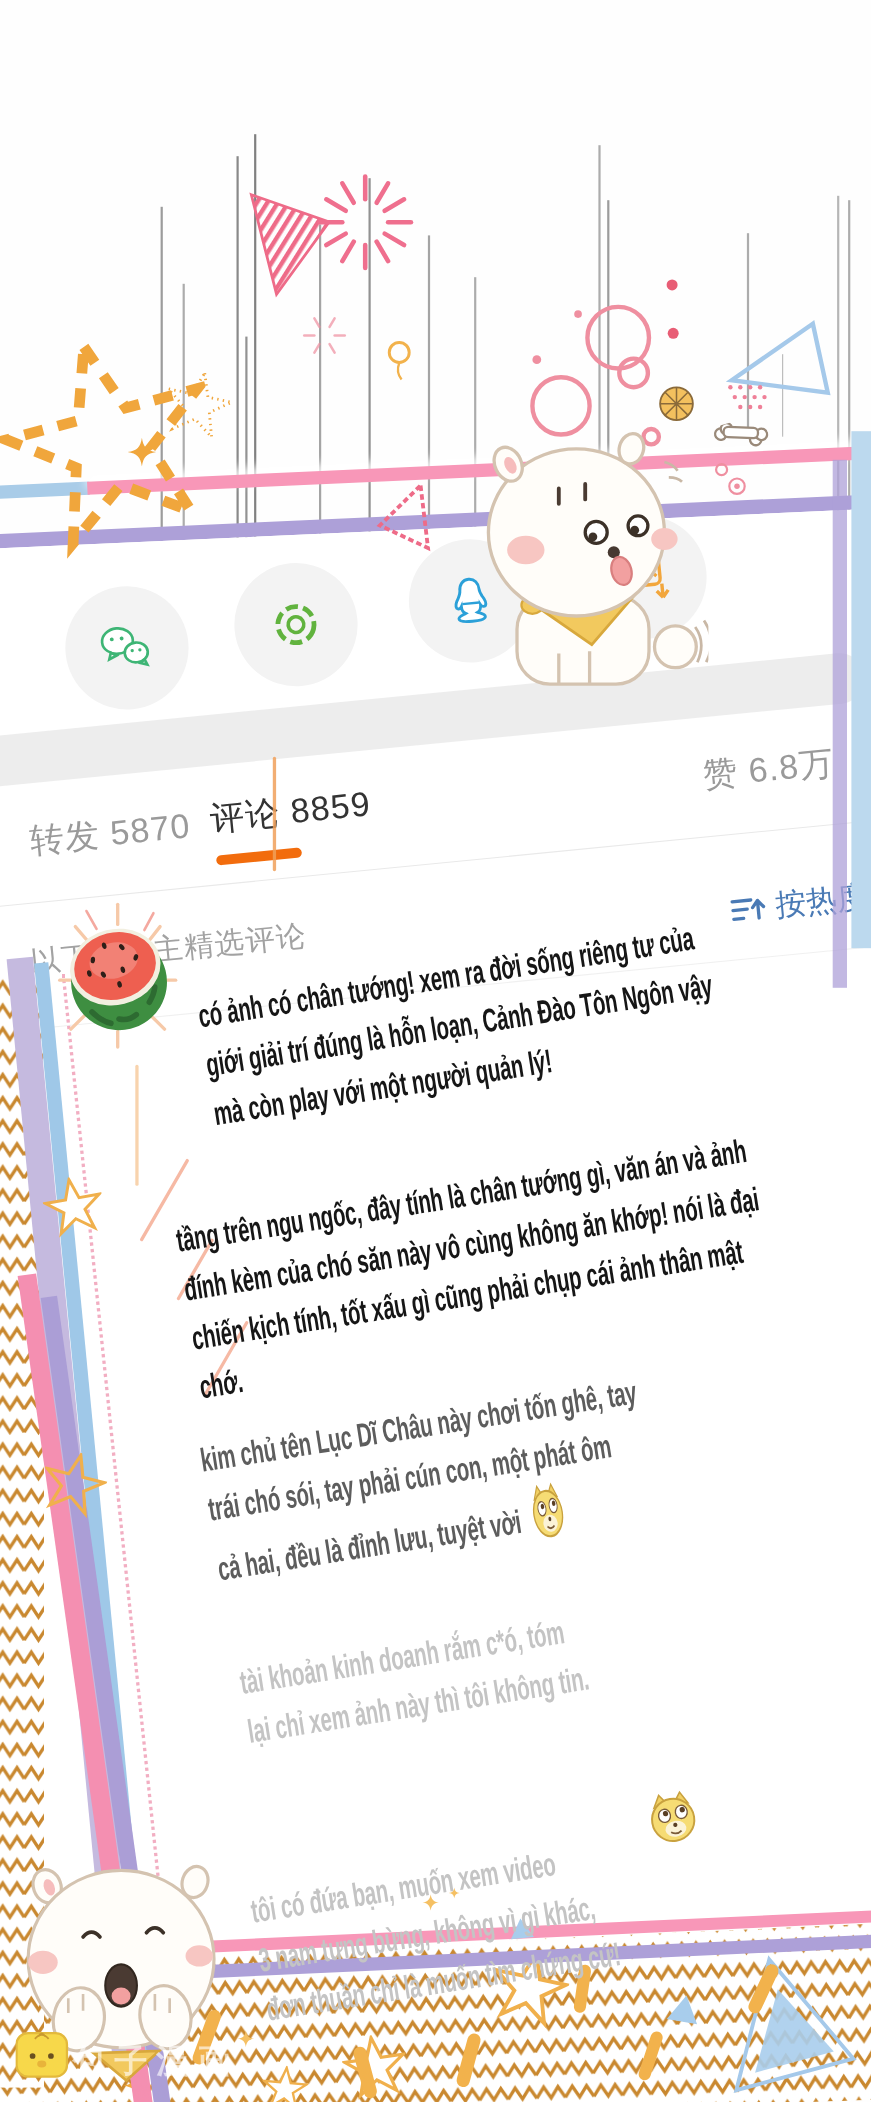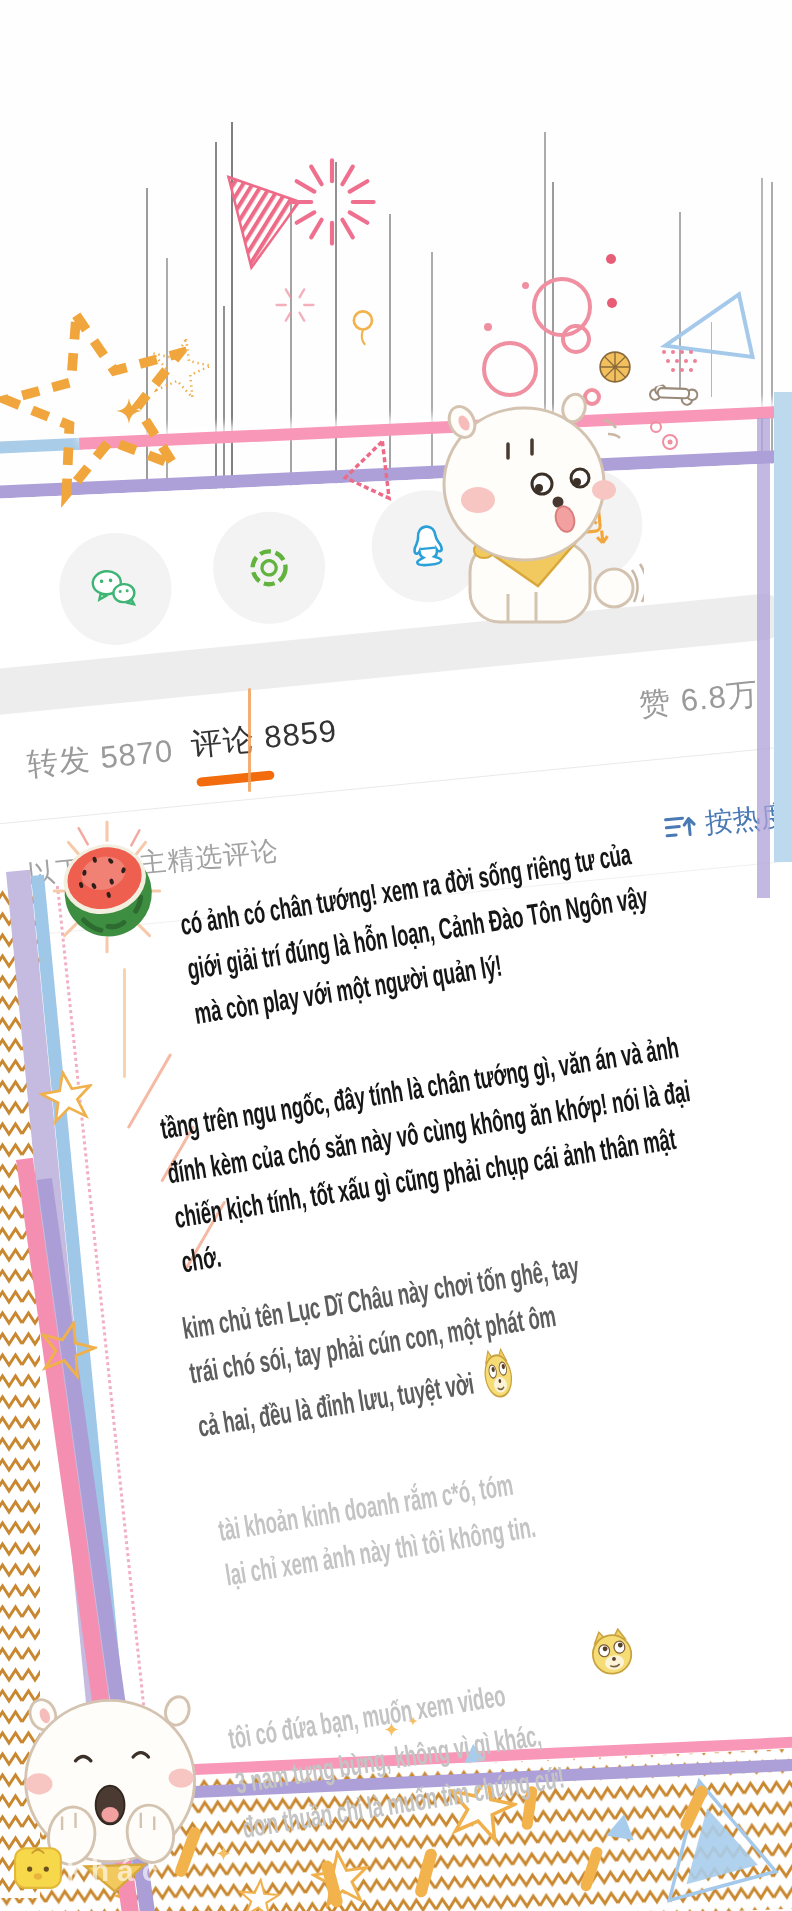--- a/index.html
+++ b/index.html
@@ -453,15 +453,15 @@
     <polygon points="72,184 134,182 103,210" fill="#f2c95e" stroke="#d8a83c" stroke-width="2.5"></polygon>
   </svg>
 
   <svg class="abs" style="left:14px;top:1844px;z-index:35" width="50" height="46" viewBox="0 0 48 44">
     <rect x="1" y="4" width="44" height="38" rx="10" fill="#f7d84a" stroke="#e3b93c" stroke-width="2"></rect>
     <path d="M20 7q3-5 6 0M17 9q6-7 12 0" stroke="#c99a2e" fill="none" stroke-width="1.6"></path>
     <circle cx="15" cy="24" r="2.5" fill="#6a5020"></circle>
       <circle cx="31" cy="24" r="2.5" fill="#6a5020"></circle>
     <ellipse cx="23" cy="31" rx="4" ry="3" fill="#e8b43a"></ellipse>
   </svg>
-  <span class="wm-text" style="left:66px;top:1854px">khác</span>
+  <span class="wm-text" style="left:66px;top:1854px">包子漫画</span>
 
 </div>
 
 </body></html>

